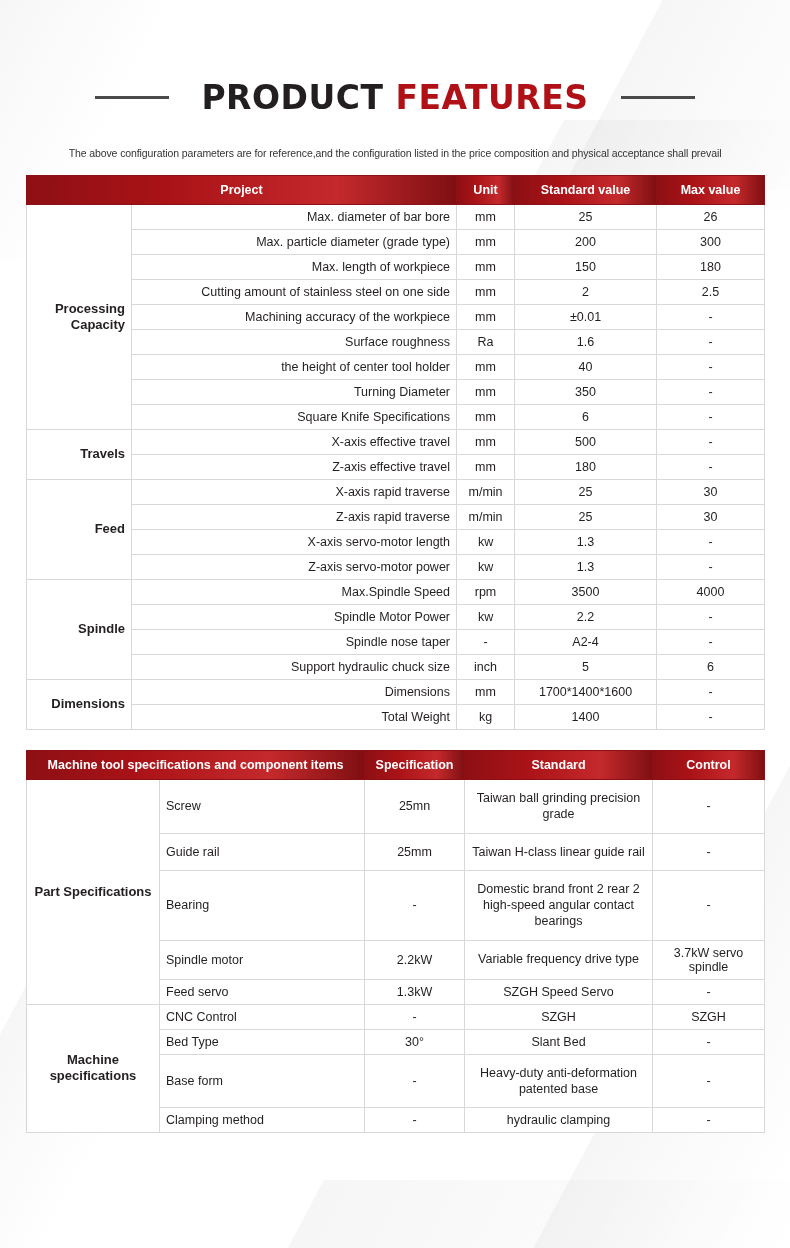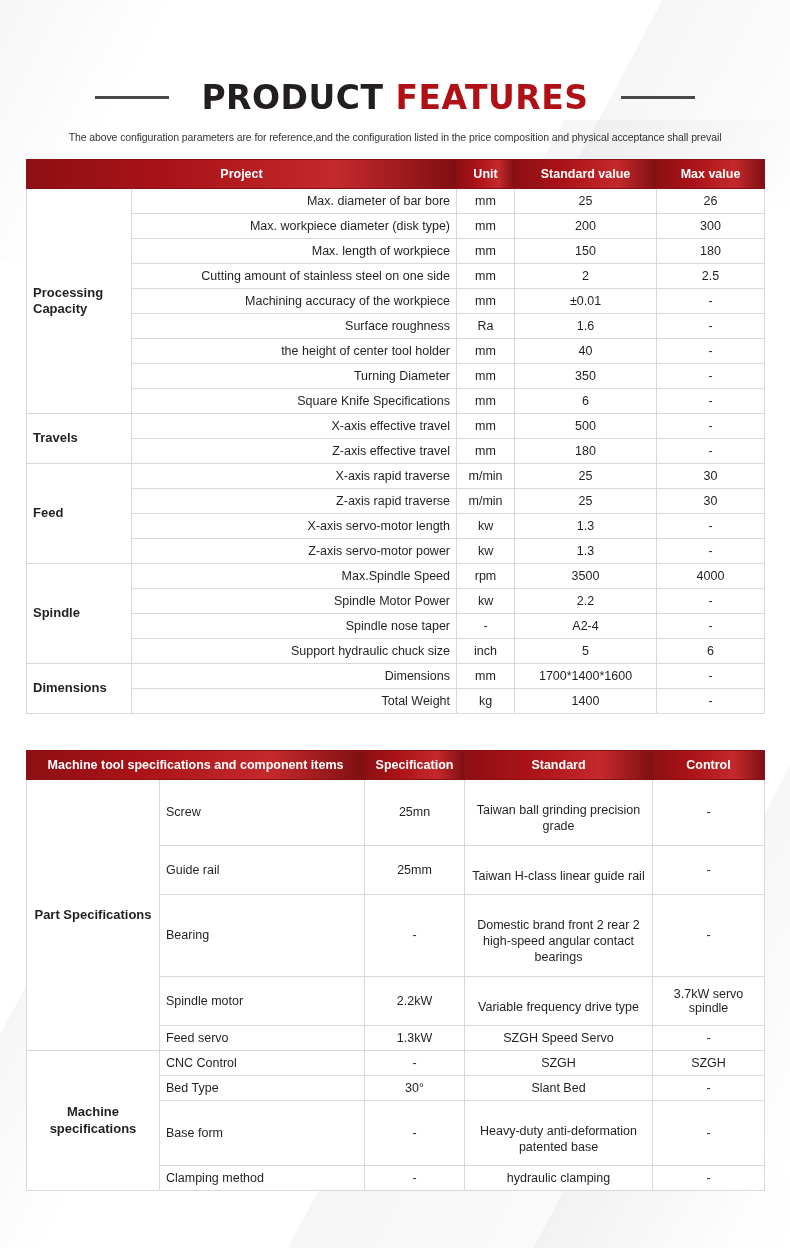--- a/index.html
+++ b/index.html
@@ -56,34 +56,34 @@
   .title {
     font-family: "DejaVu Sans", sans-serif;
     font-weight: bold;
     font-size: 33px;
     letter-spacing: 0.5px;
     white-space: nowrap;
   }
   .title .w1 { color: #231f20; }
   .title .w2 { color: #b01116; }
   .subtitle {
-    margin-top: 14px;
+    margin-top: 30px;
     font-size: 10.5px;
     color: #333;
     letter-spacing: -0.1px;
   }
 
   
   table {
     border-collapse: collapse;
     width: 100%;
     table-layout: fixed;
   }
   .tbl-wrap { margin-top: 16px; }
-  .tbl-wrap.second { margin-top: 36px; }
+  .tbl-wrap.second { margin-top: 20px; }
 
   th, td {
     border: 1px solid #d8d8d8;
     padding: 5px 6px;
     font-size: 12.5px;
     color: #231f20;
     background: #ffffff;
     vertical-align: middle;
   }
   thead th {
@@ -91,21 +91,21 @@
     color: #ffffff;
     font-weight: bold;
     border: 1px solid #8d1014;
     text-align: center;
     padding: 7px 6px;
     font-size: 12.5px;
   }
   thead th.left-pad { text-align: center; }
 
   td.group {
-    text-align: left;
+    text-align: right;
     font-weight: bold;
     font-size: 13px;
     line-height: 1.25;
   }
   td.label {
     text-align: right;
     padding-left: 8px;
   }
   td.center { text-align: center; }
 
@@ -118,21 +118,21 @@
 
   
   .t2 col.c1 { width: 133px; }
   .t2 col.c2 { width: 205px; }
   .t2 col.c3 { width: 100px; }
   .t2 col.c4 { width: 188px; }
   .t2 col.c5 { width: 112px; }
 
   .t2 td { text-align: center; }
   .t2 td.label { text-align: left; padding-left: 6px; }
-  .t2 td.tall { padding-top: 22px; padding-bottom: 10px; line-height: 1.3; }
+  .t2 td.tall { padding-top: 10px; padding-bottom: 10px; line-height: 1.3; }
 </style>
 </head>
 <body>
 
 <div class="bg-deco">
   <span style="left:-60px; top:-40px; width:180px; height:300px;"></span>
   <span style="left:620px; top:-30px; width:260px; height:220px;"></span>
   <span style="left:540px; top:120px; width:300px; height:90px;"></span>
   <span style="left:-40px; top:900px; width:160px; height:420px;"></span>
   <span style="left:660px; top:760px; width:220px; height:500px;"></span>
@@ -173,21 +173,21 @@
       <tbody>
 
         <tr>
           <td class="group" rowspan="9">Processing Capacity</td>
           <td class="label">Max. diameter of bar bore</td>
           <td class="center">mm</td>
           <td class="center">25</td>
           <td class="center">26</td>
         </tr>
         <tr>
-          <td class="label">Max. workpiece diameter (disk type)</td>
+          <td class="label">Max. particle diameter (grade type)</td>
           <td class="center">mm</td>
           <td class="center">200</td>
           <td class="center">300</td>
         </tr>
         <tr>
           <td class="label">Max. length of workpiece</td>
           <td class="center">mm</td>
           <td class="center">150</td>
           <td class="center">180</td>
         </tr>

